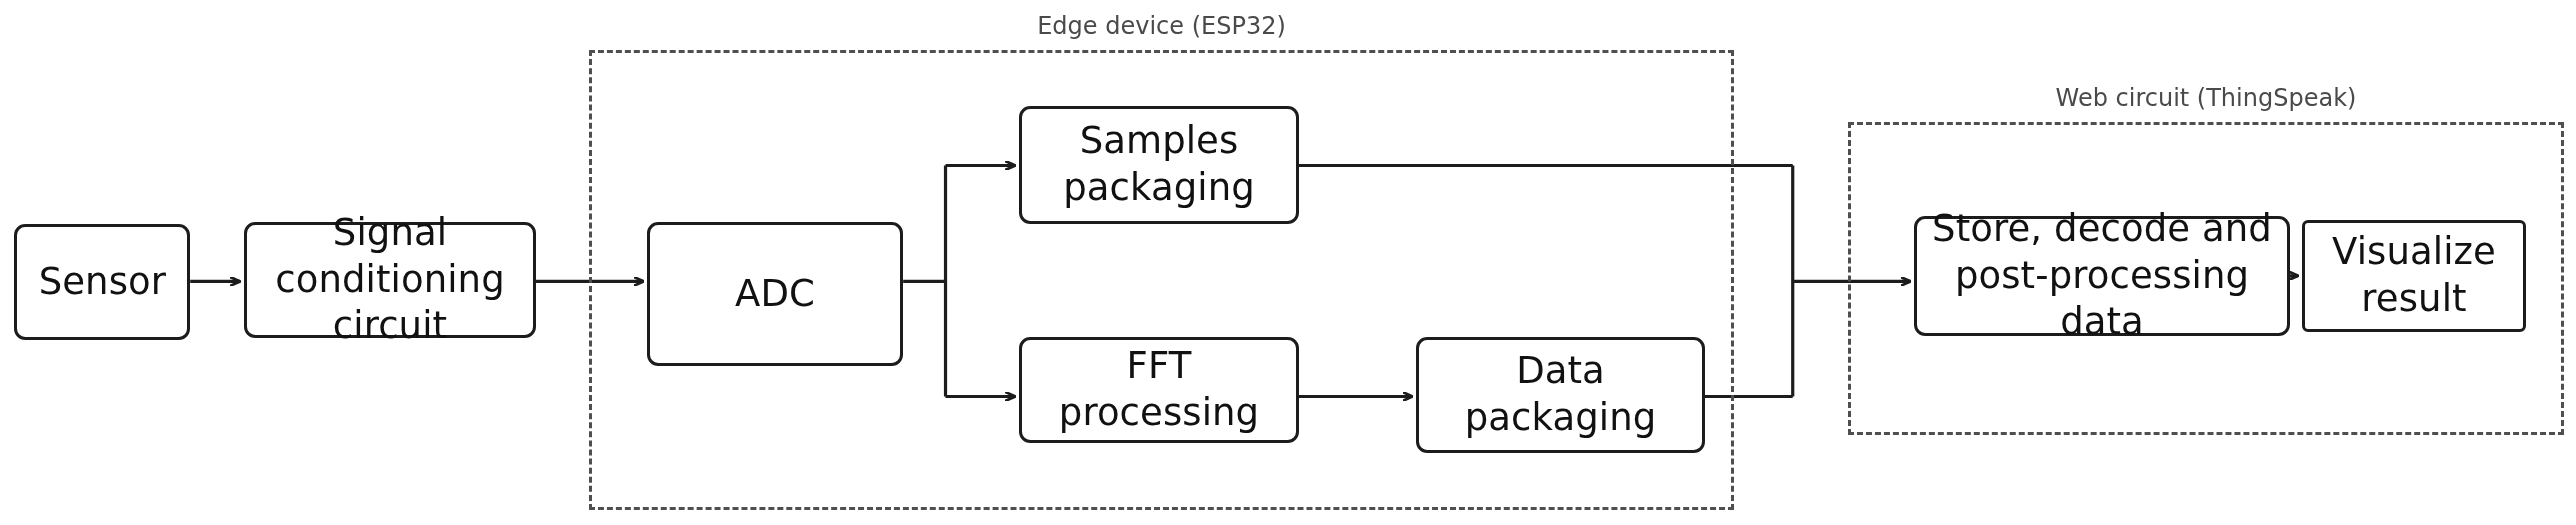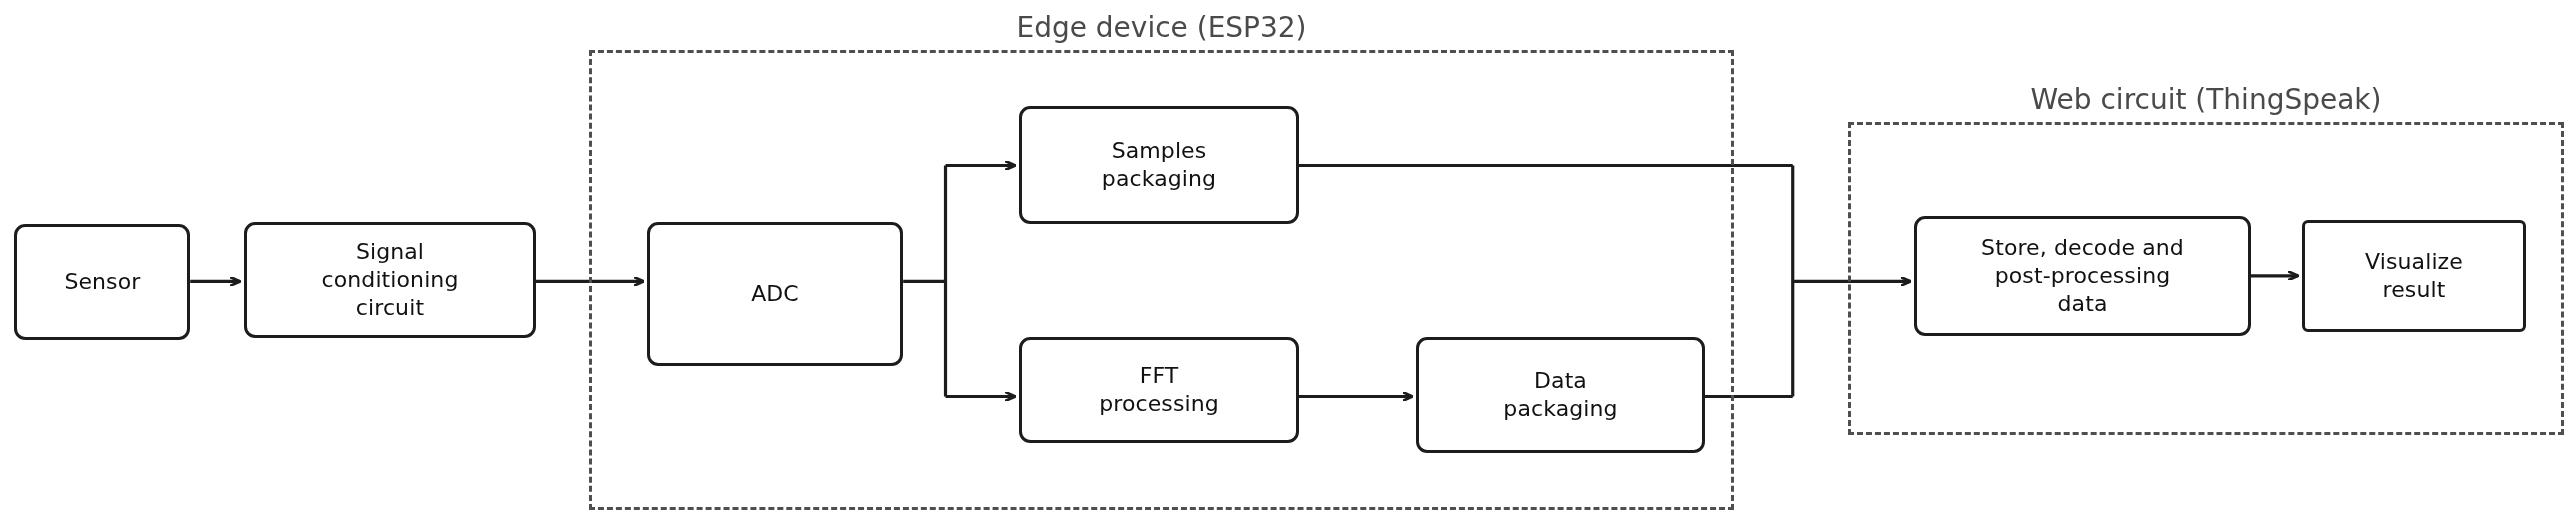--- a/index.html
+++ b/index.html
@@ -27,37 +27,37 @@
     position: absolute;
     box-sizing: border-box;
     border: 3.2px solid #1c1c1c;
     border-radius: 11.2px;
     background: #ffffff;
     display: flex;
     align-items: center;
     justify-content: center;
     text-align: center;
     color: #111111;
-    font-size: 22px;
+    font-size: 37px;
     line-height: 1.26;
     letter-spacing: 0.1px;
     padding: 3.2px 8px;
     z-index: 3;
   }
   .group-box {
     position: absolute;
     box-sizing: border-box;
     border: 3.2px dashed #4f4f4f;
     background: transparent;
     z-index: 1;
   }
   .group-label {
     position: absolute;
     color: #4a4a4a;
-    font-size: 28px;
+    font-size: 24px;
     line-height: 1;
     white-space: nowrap;
     z-index: 2;
     text-align: center;
   }
 </style>
 </head>
 <body>
 
 <div id="diagram-root">
@@ -107,18 +107,18 @@
   <div class="node" style="left:244px; top:222px; width:292px; height:116px;">Signal<br>conditioning<br>circuit</div>
 
   <div class="node" style="left:647px; top:222px; width:256px; height:144px;">ADC</div>
 
   <div class="node" style="left:1019px; top:106px; width:280px; height:118px;">Samples<br>packaging</div>
 
   <div class="node" style="left:1019px; top:337px; width:280px; height:106px;">FFT<br>processing</div>
 
   <div class="node" style="left:1416px; top:337px; width:289px; height:116px;">Data<br>packaging</div>
 
-  <div class="node" style="left:1914px; top:216px; width:337px; height:120px;">Store, decode and<br>post-processing<br>data</div>
+  <div class="node" style="left:1914px; top:216px; width:376px; height:120px;">Store, decode and<br>post-processing<br>data</div>
 
   <div class="node" style="left:2302px; top:220px; width:224px; height:112px;border-radius:6px;">Visualize<br>result</div>
 
 </div>
 
 
 </body></html>

